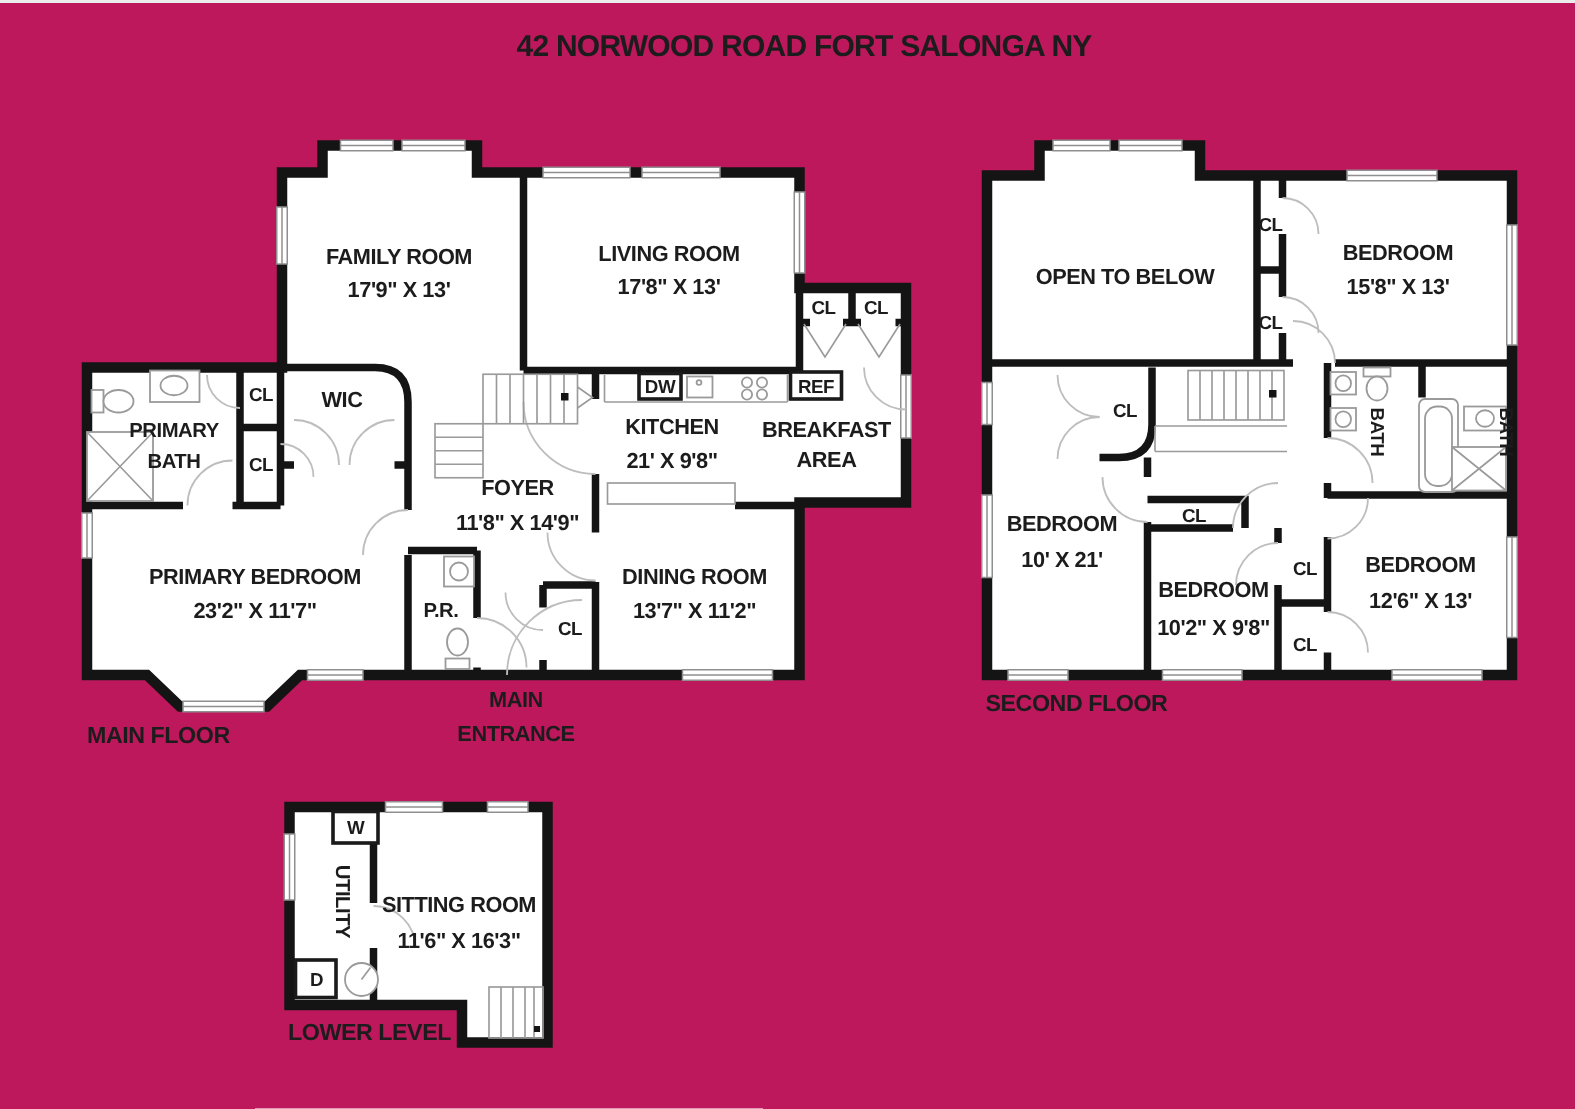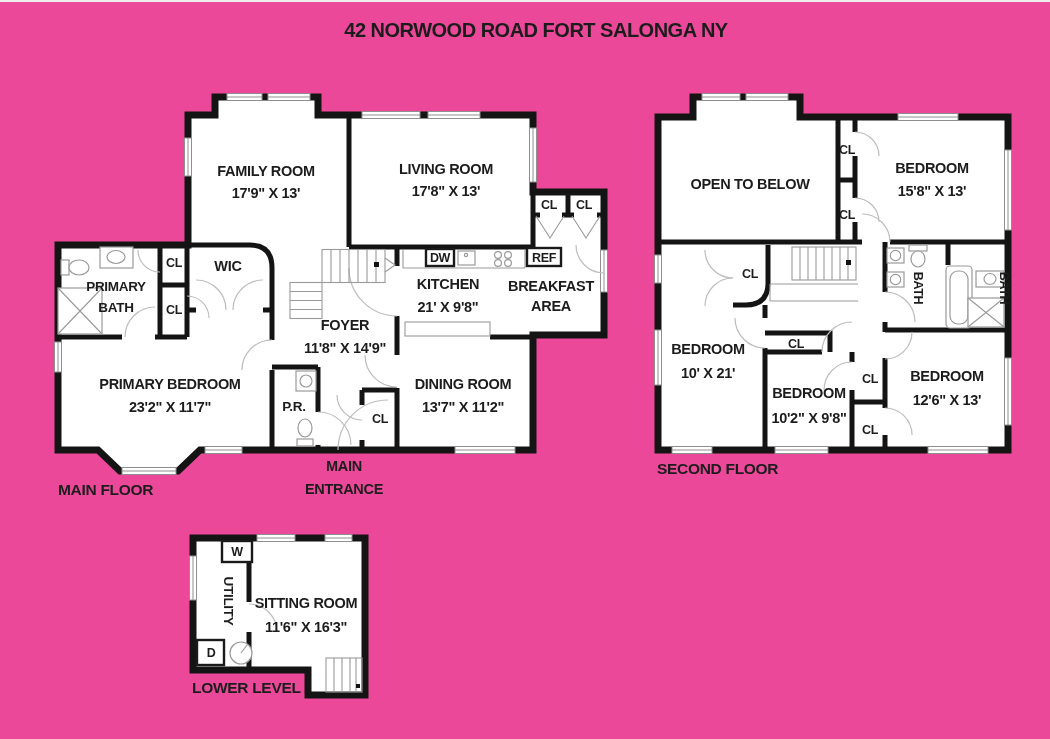--- a/index.html
+++ b/index.html
@@ -1,16 +1,16 @@
 <!DOCTYPE html>
 <html><head>
 <meta charset="utf-8">
 <style>
   html,body{margin:0;padding:0;background:#ffffff;}
-  .page{position:relative;width:1050px;height:739px;background:#ec4899;overflow:hidden;}
+  .page{position:relative;width:1050px;height:739px;background:#be185d;overflow:hidden;}
   .topline{position:absolute;left:0;top:0;width:1050px;height:2px;background:#ececec;}
   svg{position:absolute;left:0;top:0;}
   svg text{
     font-family:"Liberation Sans", sans-serif;
     font-weight:700;
     fill:#1c1c1c;
     text-anchor:middle;
     letter-spacing:-0.3px;
   }
   .s20{font-size:20px;letter-spacing:-0.5px;}

